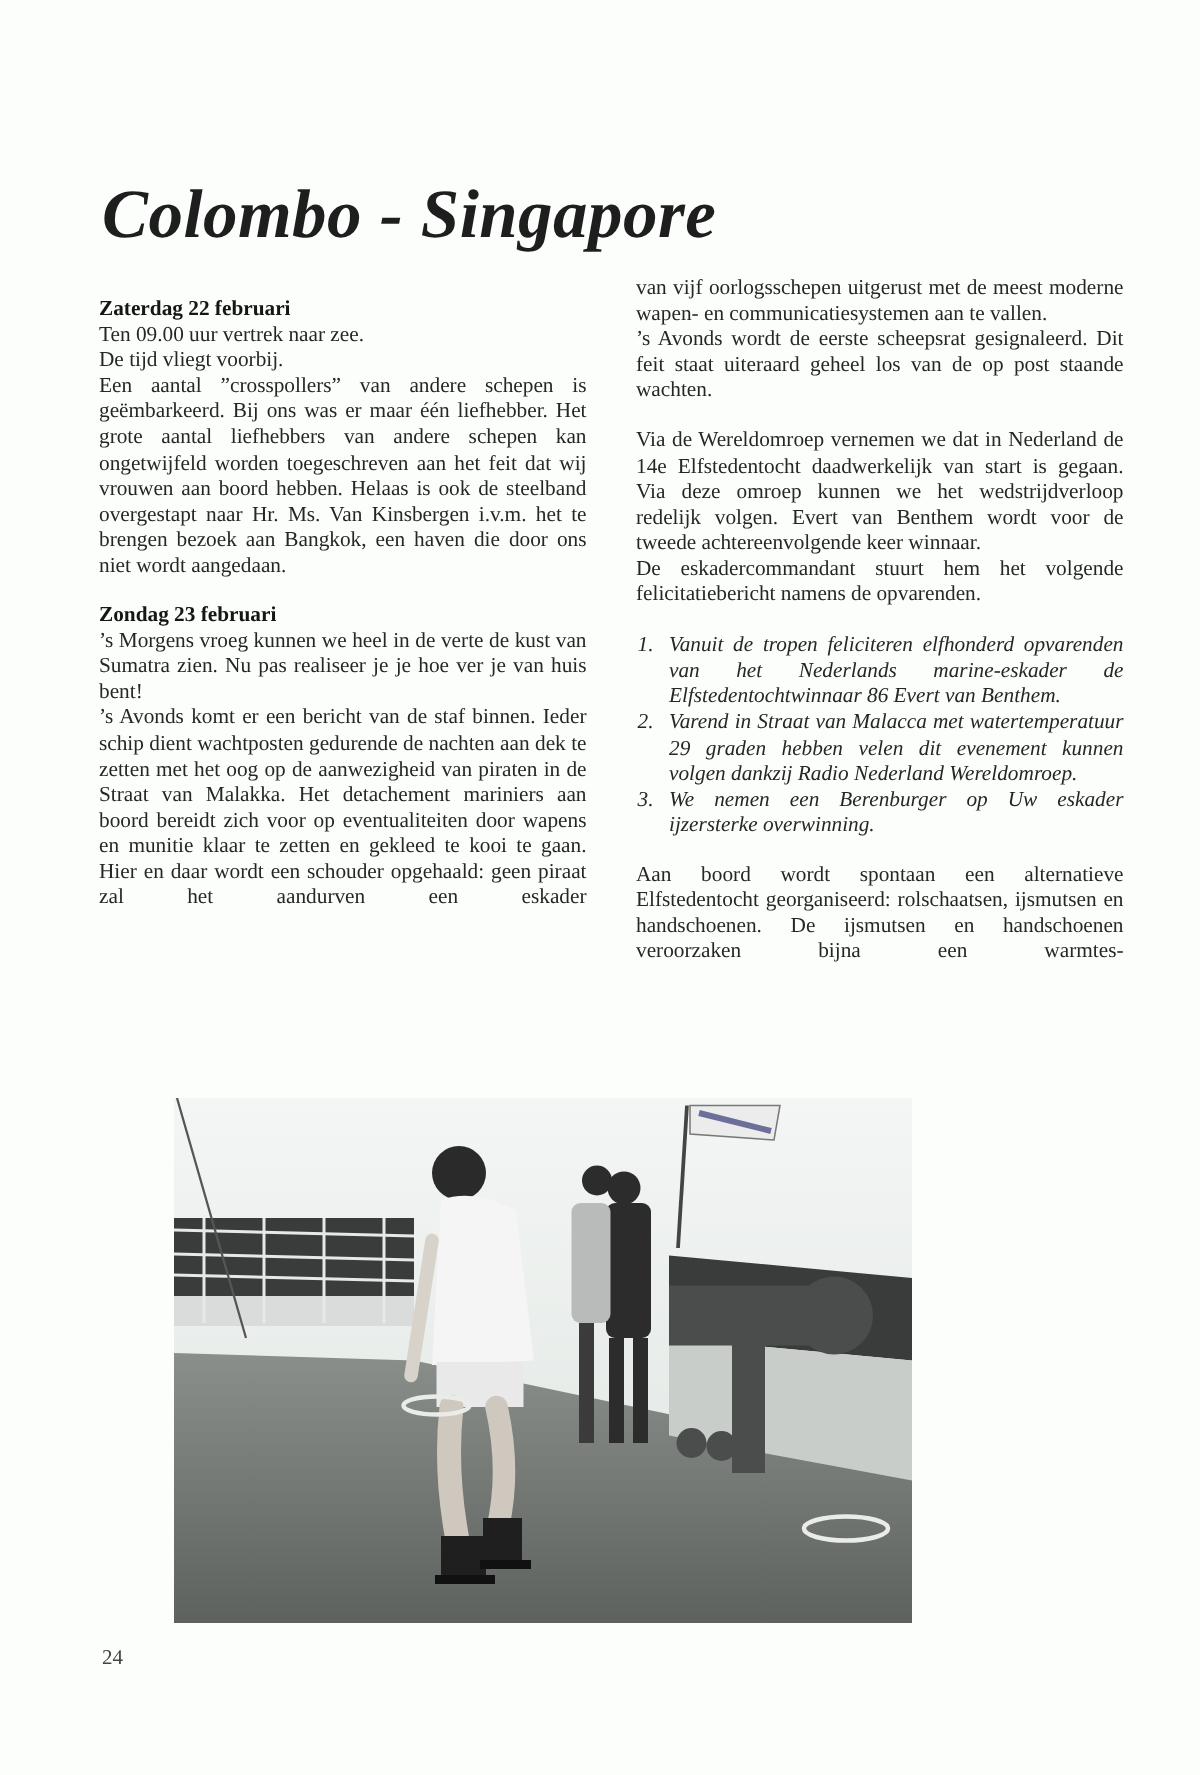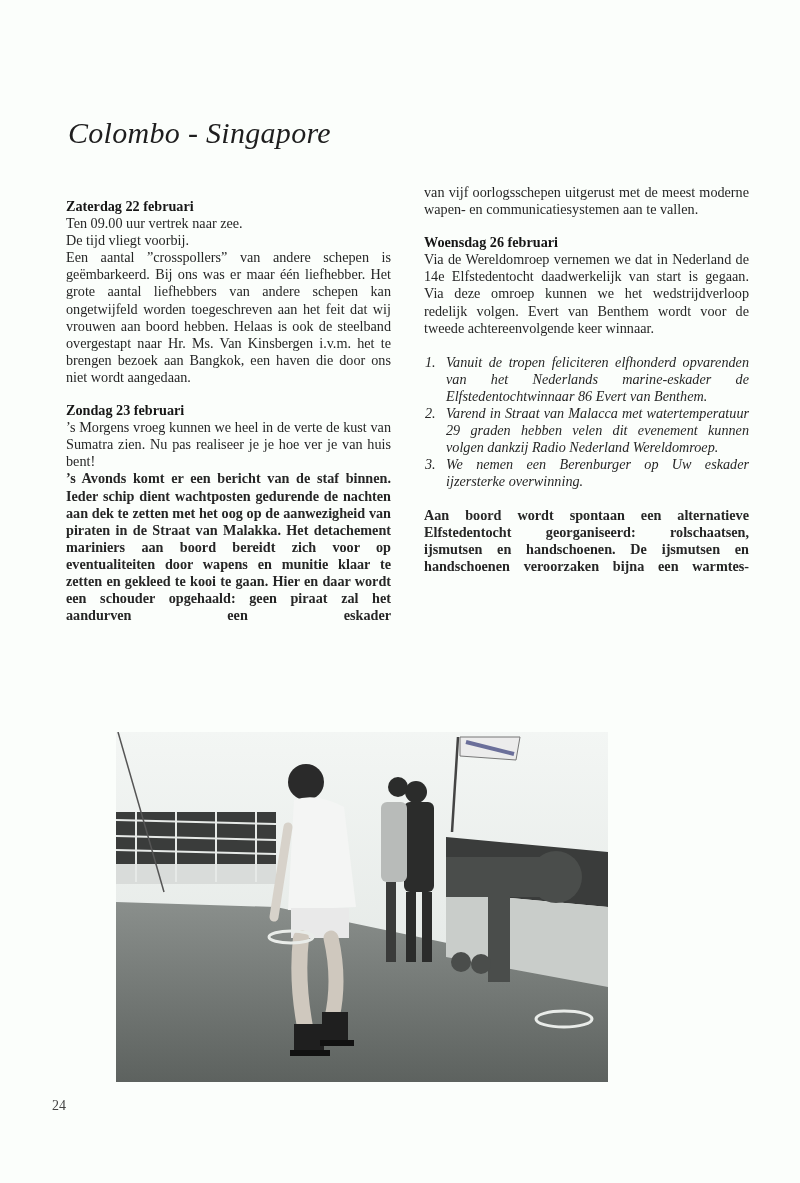--- a/index.html
+++ b/index.html
@@ -1,67 +1,68 @@
 <!DOCTYPE html>
 <html><head>
   <meta charset="utf-8">
   <style>
     * { margin: 0; padding: 0; box-sizing: border-box; }
     html, body { width: 800px; height: 1183px; background: #fbfefb; overflow: hidden; }
     body { position: relative; font-family: "Liberation Serif", "DejaVu Serif", serif; color: #262626; }
 
     .title {
       position: absolute; left: 68px; top: 116px;
-      font-size: 30px; font-style: italic; font-weight: normal; color: #1e1e1e;
+      font-size: 46px; font-style: italic; font-weight: bold; color: #1e1e1e;
       letter-spacing: 0.3px;
     }
 
     .col { position: absolute; width: 325px; font-size: 14.2px; line-height: 17.1px; text-align: justify; }
     .col.left { left: 66px; top: 198px; }
     .col.right { left: 424px; top: 184px; }
 
     .heading { font-weight: bold; font-size: 14.2px; line-height: 17.1px; color: #161616; }
     .para { display: block; text-align: justify; text-align-last: left; }
-    .para.justify-last { text-align-last: justify; font-weight: bold; }
+    .para.justify-last { text-align-last: justify; }
     .gap { height: 16px; }
 
     .numlist { list-style: none; margin-top: 17px; font-style: italic; }
     .numlist li { display: flex; text-align: justify; }
     .numlist .num { width: 22px; flex: none; padding-left: 1px; }
     .numlist .txt { flex: 1; text-align: justify; }
 
     .photo {
       position: absolute; left: 116px; top: 732px; width: 492px; height: 350px;
       overflow: hidden; background: #e9ecea;
     }
     .photo svg { display: block; }
 
-    .page-number { position: absolute; left: 52px; top: 1098px; font-size: 14px; color: #444; }
+    .page-number { position: absolute; left: 68px; top: 1098px; font-size: 14px; color: #444; }
   </style>
 </head>
 <body>
 
 <h1 class="title">Colombo - Singapore</h1>
 
 <div class="col left">
   <div class="heading">Zaterdag 22 februari</div>
   <span class="para">Ten 09.00 uur vertrek naar zee.</span>
   <span class="para">De tijd vliegt voorbij.</span>
   <span class="para">Een aantal ”crosspollers” van andere schepen is geëmbarkeerd. Bij ons was er maar één liefhebber. Het grote aantal liefhebbers van andere schepen kan ongetwijfeld worden toegeschreven aan het feit dat wij vrouwen aan boord hebben. Helaas is ook de steelband overgestapt naar Hr. Ms. Van Kinsbergen i.v.m. het te brengen bezoek aan Bangkok, een haven die door ons niet wordt aangedaan.</span>
   <div class="gap"></div>
   <div class="heading">Zondag 23 februari</div>
   <span class="para">’s Morgens vroeg kunnen we heel in de verte de kust van Sumatra zien. Nu pas realiseer je je hoe ver je van huis bent!</span>
   <span class="para justify-last">’s Avonds komt er een bericht van de staf binnen. Ieder schip dient wachtposten gedurende de nachten aan dek te zetten met het oog op de aanwezigheid van piraten in de Straat van Malakka. Het detachement mariniers aan boord bereidt zich voor op eventualiteiten door wapens en munitie klaar te zetten en gekleed te kooi te gaan. Hier en daar wordt een schouder opgehaald: geen piraat zal het aandurven een eskader</span>
 </div>
 
 <div class="col right">
   <span class="para">van vijf oorlogsschepen uitgerust met de meest moderne wapen- en communicatiesystemen aan te vallen.</span>
+  <span class="para">’s Avonds wordt de eerste scheepsrat gesignaleerd. Dit feit staat uiteraard geheel los van de op post staande wachten.</span>
   <div class="gap"></div>
-  <div class="heading">Woensdag 26 februari</div>
   <span class="para">Via de Wereldomroep vernemen we dat in Nederland de 14e Elfstedentocht daadwerkelijk van start is gegaan. Via deze omroep kunnen we het wedstrijdverloop redelijk volgen. Evert van Benthem wordt voor de tweede achtereenvolgende keer winnaar.</span>
+  <span class="para">De eskadercommandant stuurt hem het volgende felicitatiebericht namens de opvarenden.</span>
 
   <ol class="numlist">
     <li>
       <span class="num">1.</span>
       <span class="txt">Vanuit de tropen feliciteren elfhonderd opvarenden van het Nederlands marine-eskader de Elfstedentochtwinnaar 86 Evert van Benthem.</span>
     </li>
     <li>
       <span class="num">2.</span>
       <span class="txt">Varend in Straat van Malacca met watertemperatuur 29 graden hebben velen dit evenement kunnen volgen dankzij Radio Nederland Wereldomroep.</span>
     </li>

